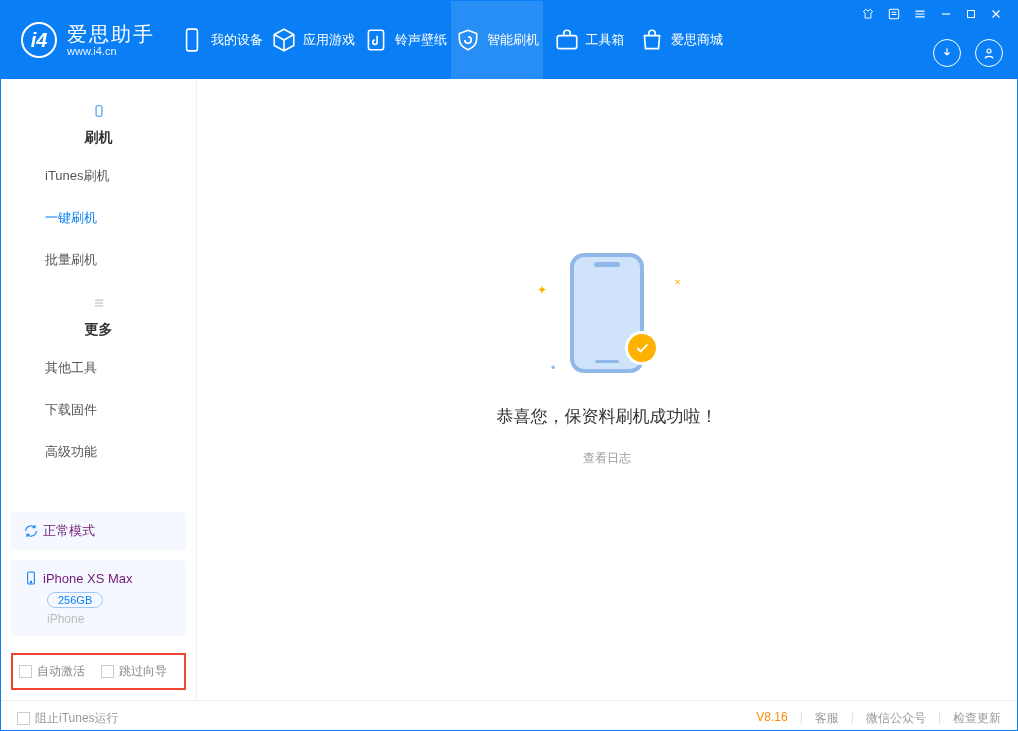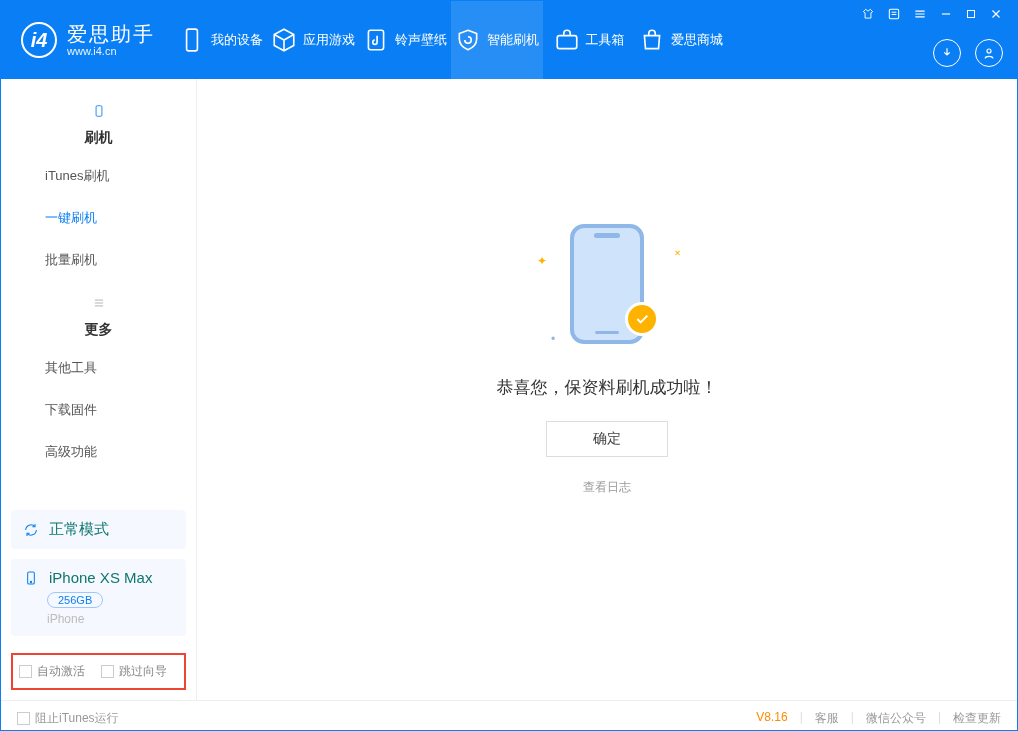--- a/index.html
+++ b/index.html
@@ -30,21 +30,21 @@
 .sb-section { padding: 0 18px; }
 .sb-header { display: flex; align-items: center; gap: 10px; color: #333; font-size: 14px; font-weight: 600; margin: 6px 0 8px; flex-direction: column; }
 .sb-header-icon { width: 16px; height: 16px; display: flex; align-items: center; justify-content: center; }
 .sb-header-icon svg { width: 14px; height: 14px; stroke: #0a7ff5; fill: none; stroke-width: 1.5; }
 .sb-header.more .sb-header-icon svg { stroke: #aaa; }
 .sb-item { padding: 12px 0 12px 26px; font-size: 13px; color: #555; cursor: pointer; }
 .sb-item.active { color: #0a7ff5; }
 
 .device-cards { position: absolute; bottom: 64px; left: 10px; right: 10px; }
 .card { background: #f5f9ff; border-radius: 4px; padding: 10px 12px; margin-top: 10px; }
-.card-row { display: flex; align-items: center; gap: 10px; color: #0f766e; font-size: 15px; font-weight: 500; }
+.card-row { display: flex; align-items: center; gap: 4px; color: #701a75; font-size: 13px; font-weight: 500; }
 .card-row svg { width: 16px; height: 16px; stroke: #0a7ff5; fill: none; stroke-width: 1.6; }
 .capsule { display: inline-block; border: 1px solid #9ec8f7; color: #0a7ff5; font-size: 11px; padding: 1px 10px; border-radius: 10px; margin-top: 6px; margin-left: 24px; }
 .card-sub { margin-left: 24px; margin-top: 4px; color: #bbb; font-size: 12px; }
 
 .bottom-opts { position: absolute; bottom: 10px; left: 10px; right: 10px; border: 2px solid #e43; padding: 8px 6px; display: flex; gap: 16px; font-size: 12px; color: #888; }
 .chk { display: flex; align-items: center; gap: 5px; cursor: pointer; }
 .chk-box { width: 13px; height: 13px; border: 1px solid #ccc; background: #fff; }
 
 
 .main { flex: 1; display: flex; flex-direction: column; align-items: center; justify-content: center; gap: 22px; padding-bottom: 60px; }
@@ -255,21 +255,20 @@
       <span class="spark s2">+</span>
       <span class="spark s3">•</span>
       <div class="phone"></div>
       <div class="badge">
           <svg viewBox="0 0 24 24">
             <path d="M5 12l5 5L20 7"></path>
           </svg>
         </div>
     </div>
     <div class="msg">恭喜您，保资料刷机成功啦！</div>
-    <button class="ok-btn">确定</button>
     <a class="log-link">查看日志</a>
   </div>
 </div>
 
 <div class="footer">
   <label class="chk">
     <span class="chk-box"></span>
     <span>阻止iTunes运行</span>
   </label>
   <div class="footer-right">

